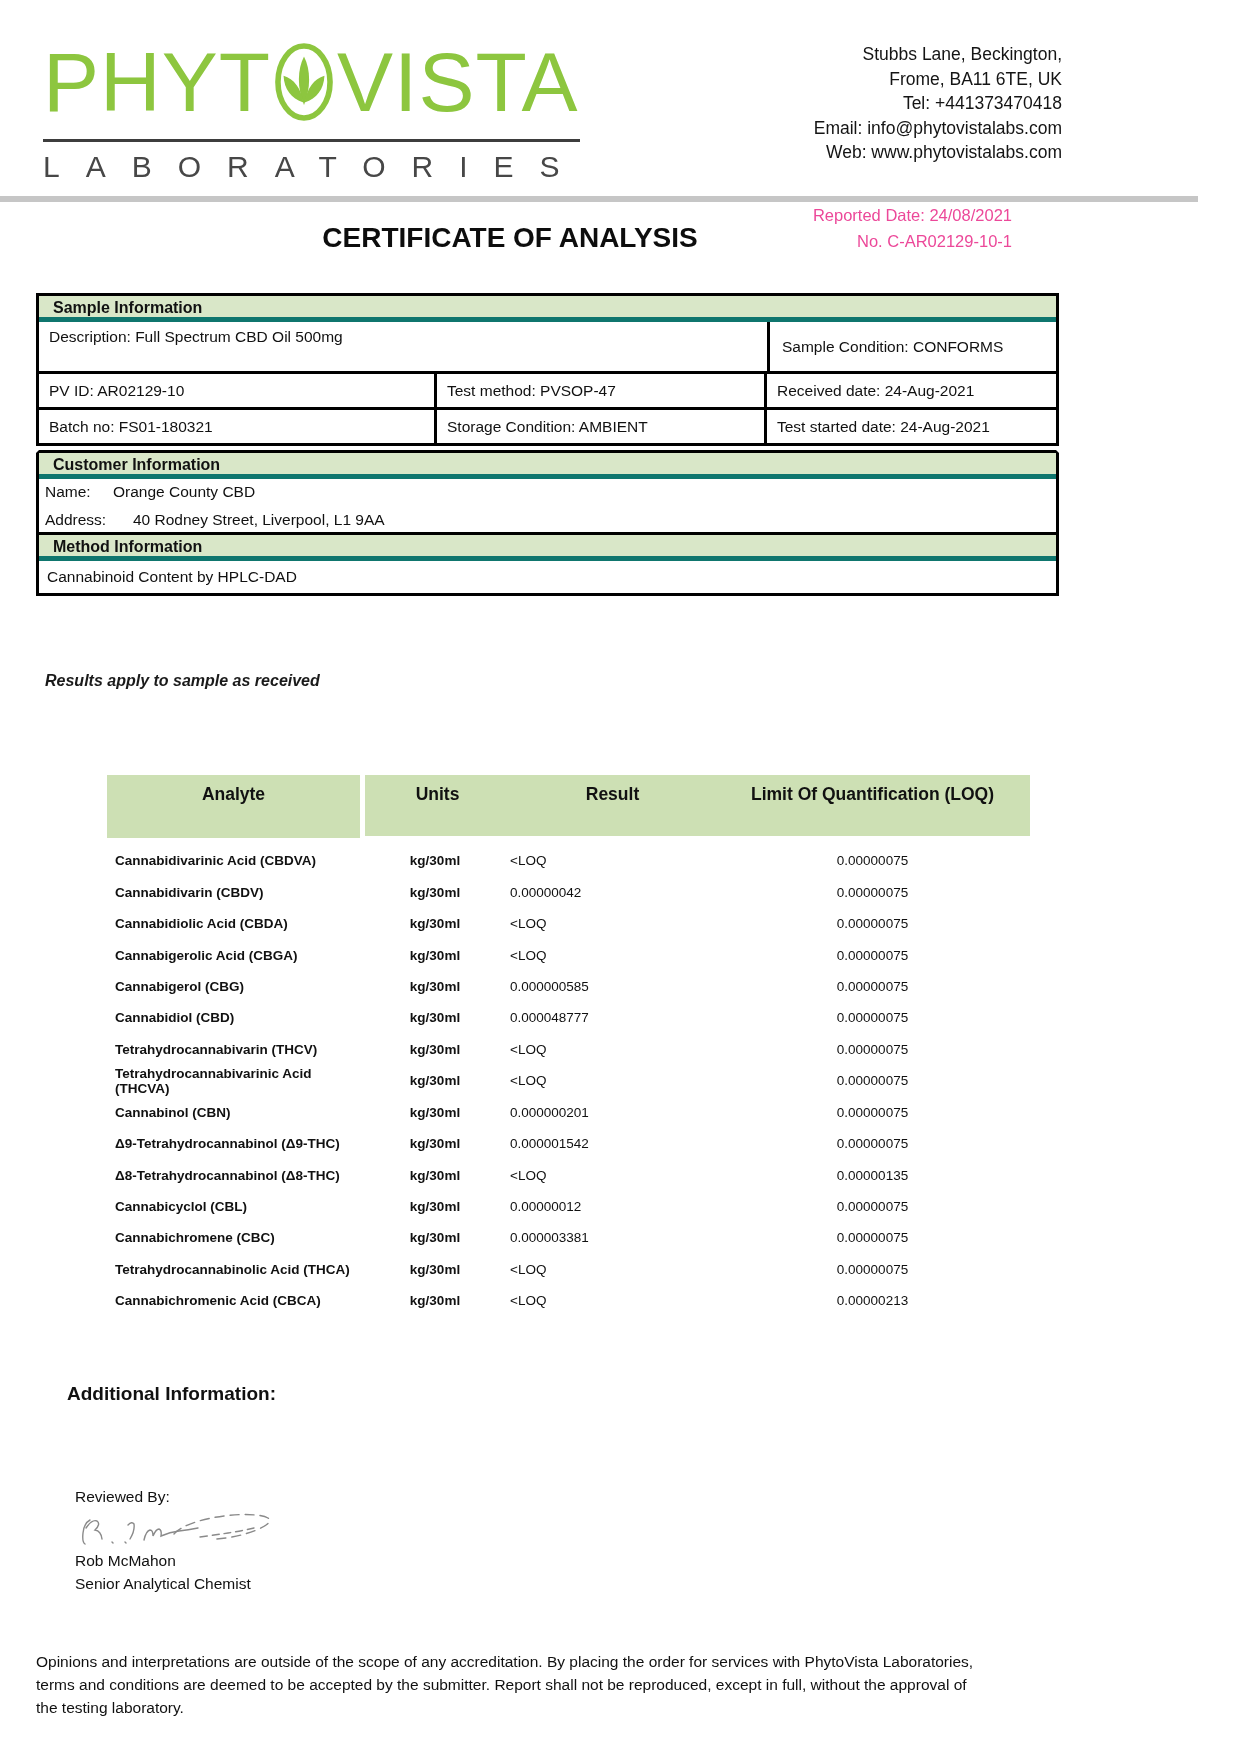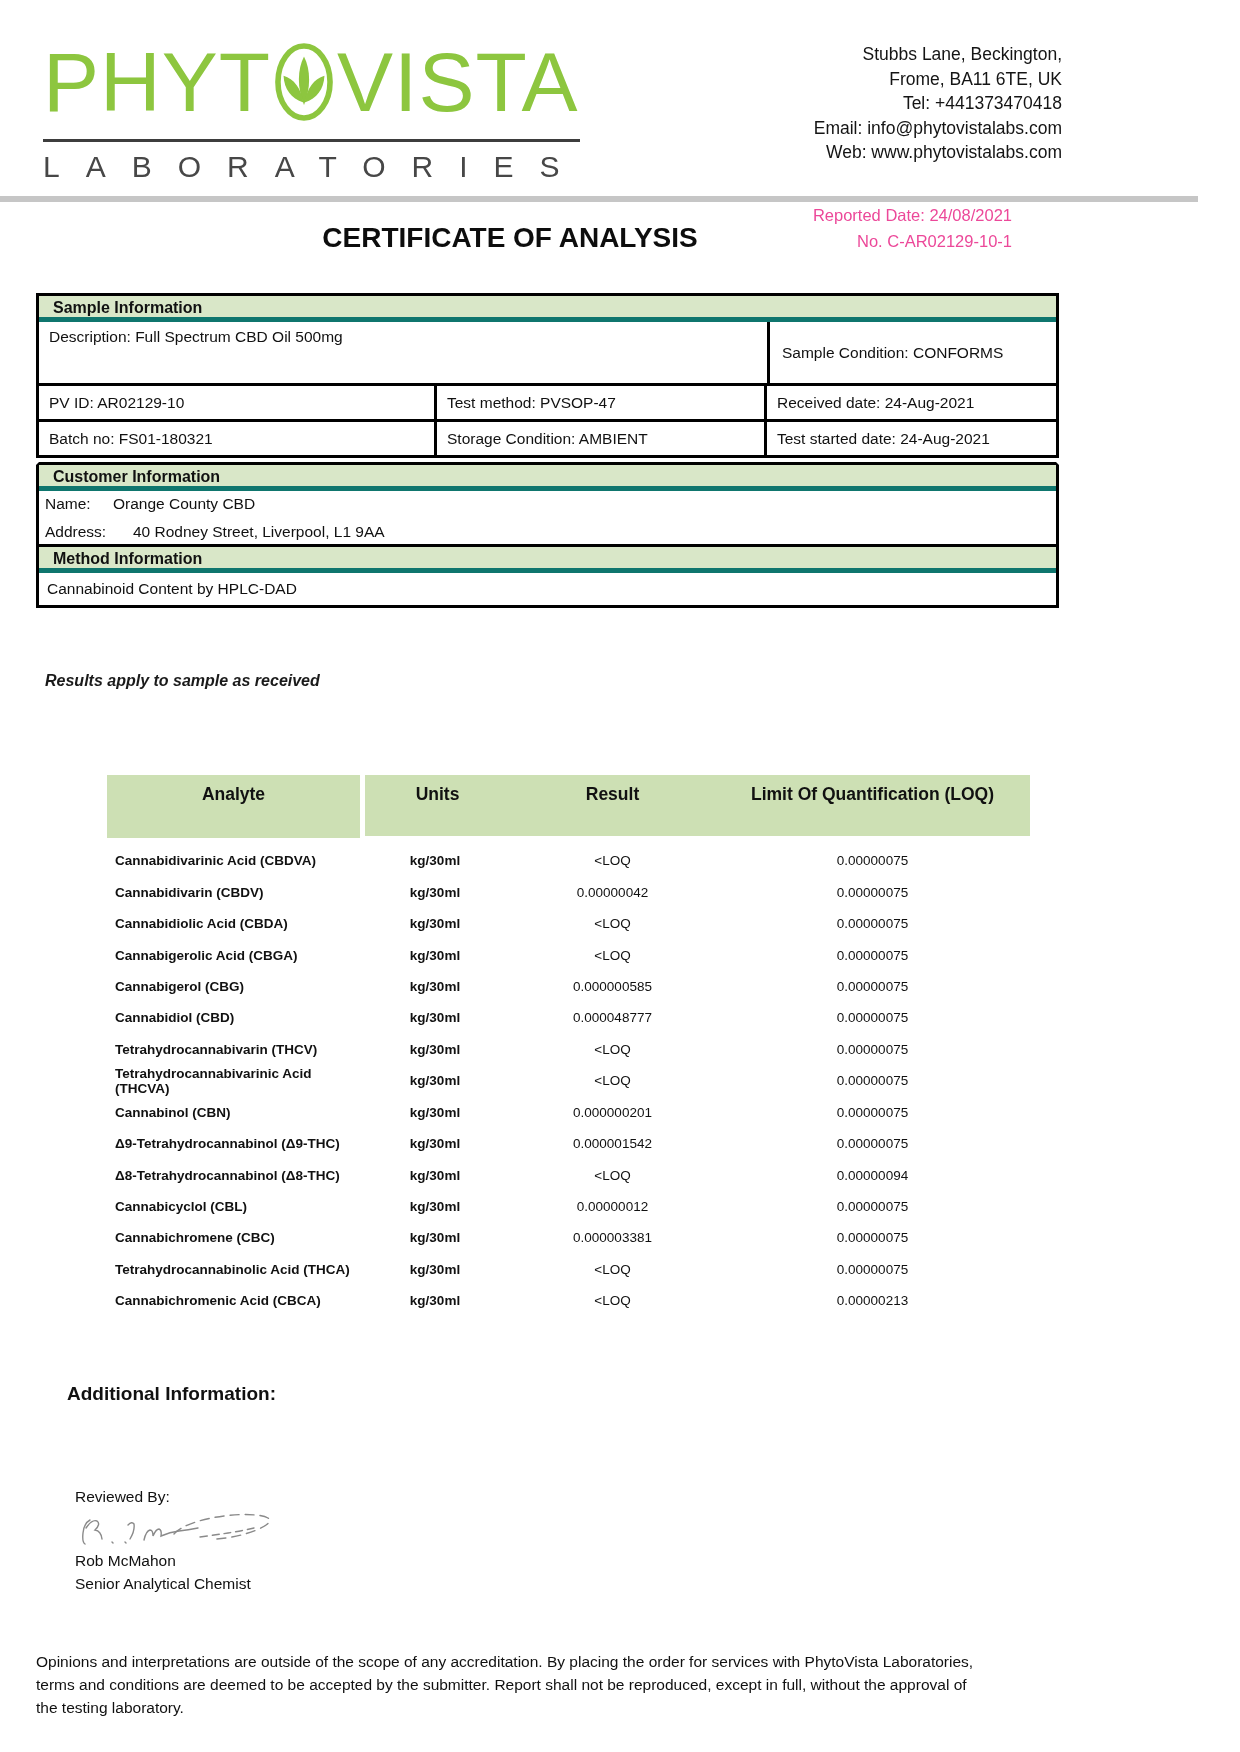--- a/index.html
+++ b/index.html
@@ -30,21 +30,21 @@
 
   
   .infotable { position:absolute; left:36px; top:293px; width:1023px;
                border:3px solid #000; font-size:15.5px; }
   .bar { background:#d9e7c8; border-bottom:5px solid #0f766e; height:26px;
          font-weight:bold; font-size:16px; padding:3px 0 0 14px; }
   .spacer { height:7px; background:#fff; border-bottom:3px solid #000; border-left:3px solid #fff; border-right:3px solid #fff; margin:0 -3px; }
   .row { display:flex; border-bottom:3px solid #000; }
   .row:last-child { border-bottom:none; }
   .cell { padding:6px 10px; }
-  .r1 { height:64px; }
+  .r1 { height:52px; }
   .r1 .c-desc  { width:731px; border-right:3px solid #000; }
   .r1 .c-cond  { width:283px; display:flex; align-items:center; padding-left:12px; }
   .r23 { height:36px; align-items:center; }
   .r23 .ca { width:398px; border-right:3px solid #000; height:100%; display:flex; align-items:center; padding-left:10px; }
   .r23 .cb { width:330px; border-right:3px solid #000; height:100%; display:flex; align-items:center; padding-left:10px; }
   .r23 .cc { width:283px; height:100%; display:flex; align-items:center; padding-left:10px; }
   .custbox { height:56px; padding:4px 0 0 6px; }
   .kvline { margin-bottom:10px; }
   .kvlabel { display:inline-block; }
   .w1 { min-width:68px; }
@@ -62,21 +62,21 @@
   .th-right { position:absolute; left:258px; top:0; width:665px; height:61px;
               background:#cde0b4; display:flex; font-weight:bold; font-size:17.5px; }
   .th-right span { display:block; text-align:center; padding-top:9px; }
   .th-units { width:145px; } .th-result { width:205px; } .th-loq { width:315px; }
 
   .tbody { position:absolute; left:107px; top:845px; width:923px; }
   .rrow { display:grid; grid-template-columns:253px 150px 205px 315px;
           height:31.45px; align-items:center; font-size:13.5px; }
   .c-analyte { font-weight:bold; padding-left:8px; }
   .c-units { font-weight:bold; text-align:center; }
-  .c-result { text-align:center; }
+  .c-result { }
   .c-loq { text-align:center; }
 
   
   .addl { position:absolute; left:67px; top:1383px; font-size:19px; font-weight:bold;text-align:right; }
   .reviewed { position:absolute; left:75px; top:1488px; font-size:15.5px; }
   .sig { position:absolute; left:78px; top:1506px; }
   .sig-name { position:absolute; left:75px; top:1552px; font-size:15.5px; }
   .sig-title { position:absolute; left:75px; top:1575px; font-size:15.5px; }
   .footer { position:absolute; left:36px; top:1650px; width:1180px;
             font-size:15.5px; line-height:23px; color:#111; }
@@ -216,21 +216,21 @@
     <div class="rrow">
       <div class="c-analyte">Δ9-Tetrahydrocannabinol (Δ9-THC)</div>
       <div class="c-units">kg/30ml</div>
       <div class="c-result">0.000001542</div>
       <div class="c-loq">0.00000075</div>
     </div>
     <div class="rrow">
       <div class="c-analyte">Δ8-Tetrahydrocannabinol (Δ8-THC)</div>
       <div class="c-units">kg/30ml</div>
       <div class="c-result">&lt;LOQ</div>
-      <div class="c-loq">0.00000094</div>
+      <div class="c-loq">0.00000135</div>
     </div>
     <div class="rrow">
       <div class="c-analyte">Cannabicyclol (CBL)</div>
       <div class="c-units">kg/30ml</div>
       <div class="c-result">0.00000012</div>
       <div class="c-loq">0.00000075</div>
     </div>
     <div class="rrow">
       <div class="c-analyte">Cannabichromene (CBC)</div>
       <div class="c-units">kg/30ml</div>

